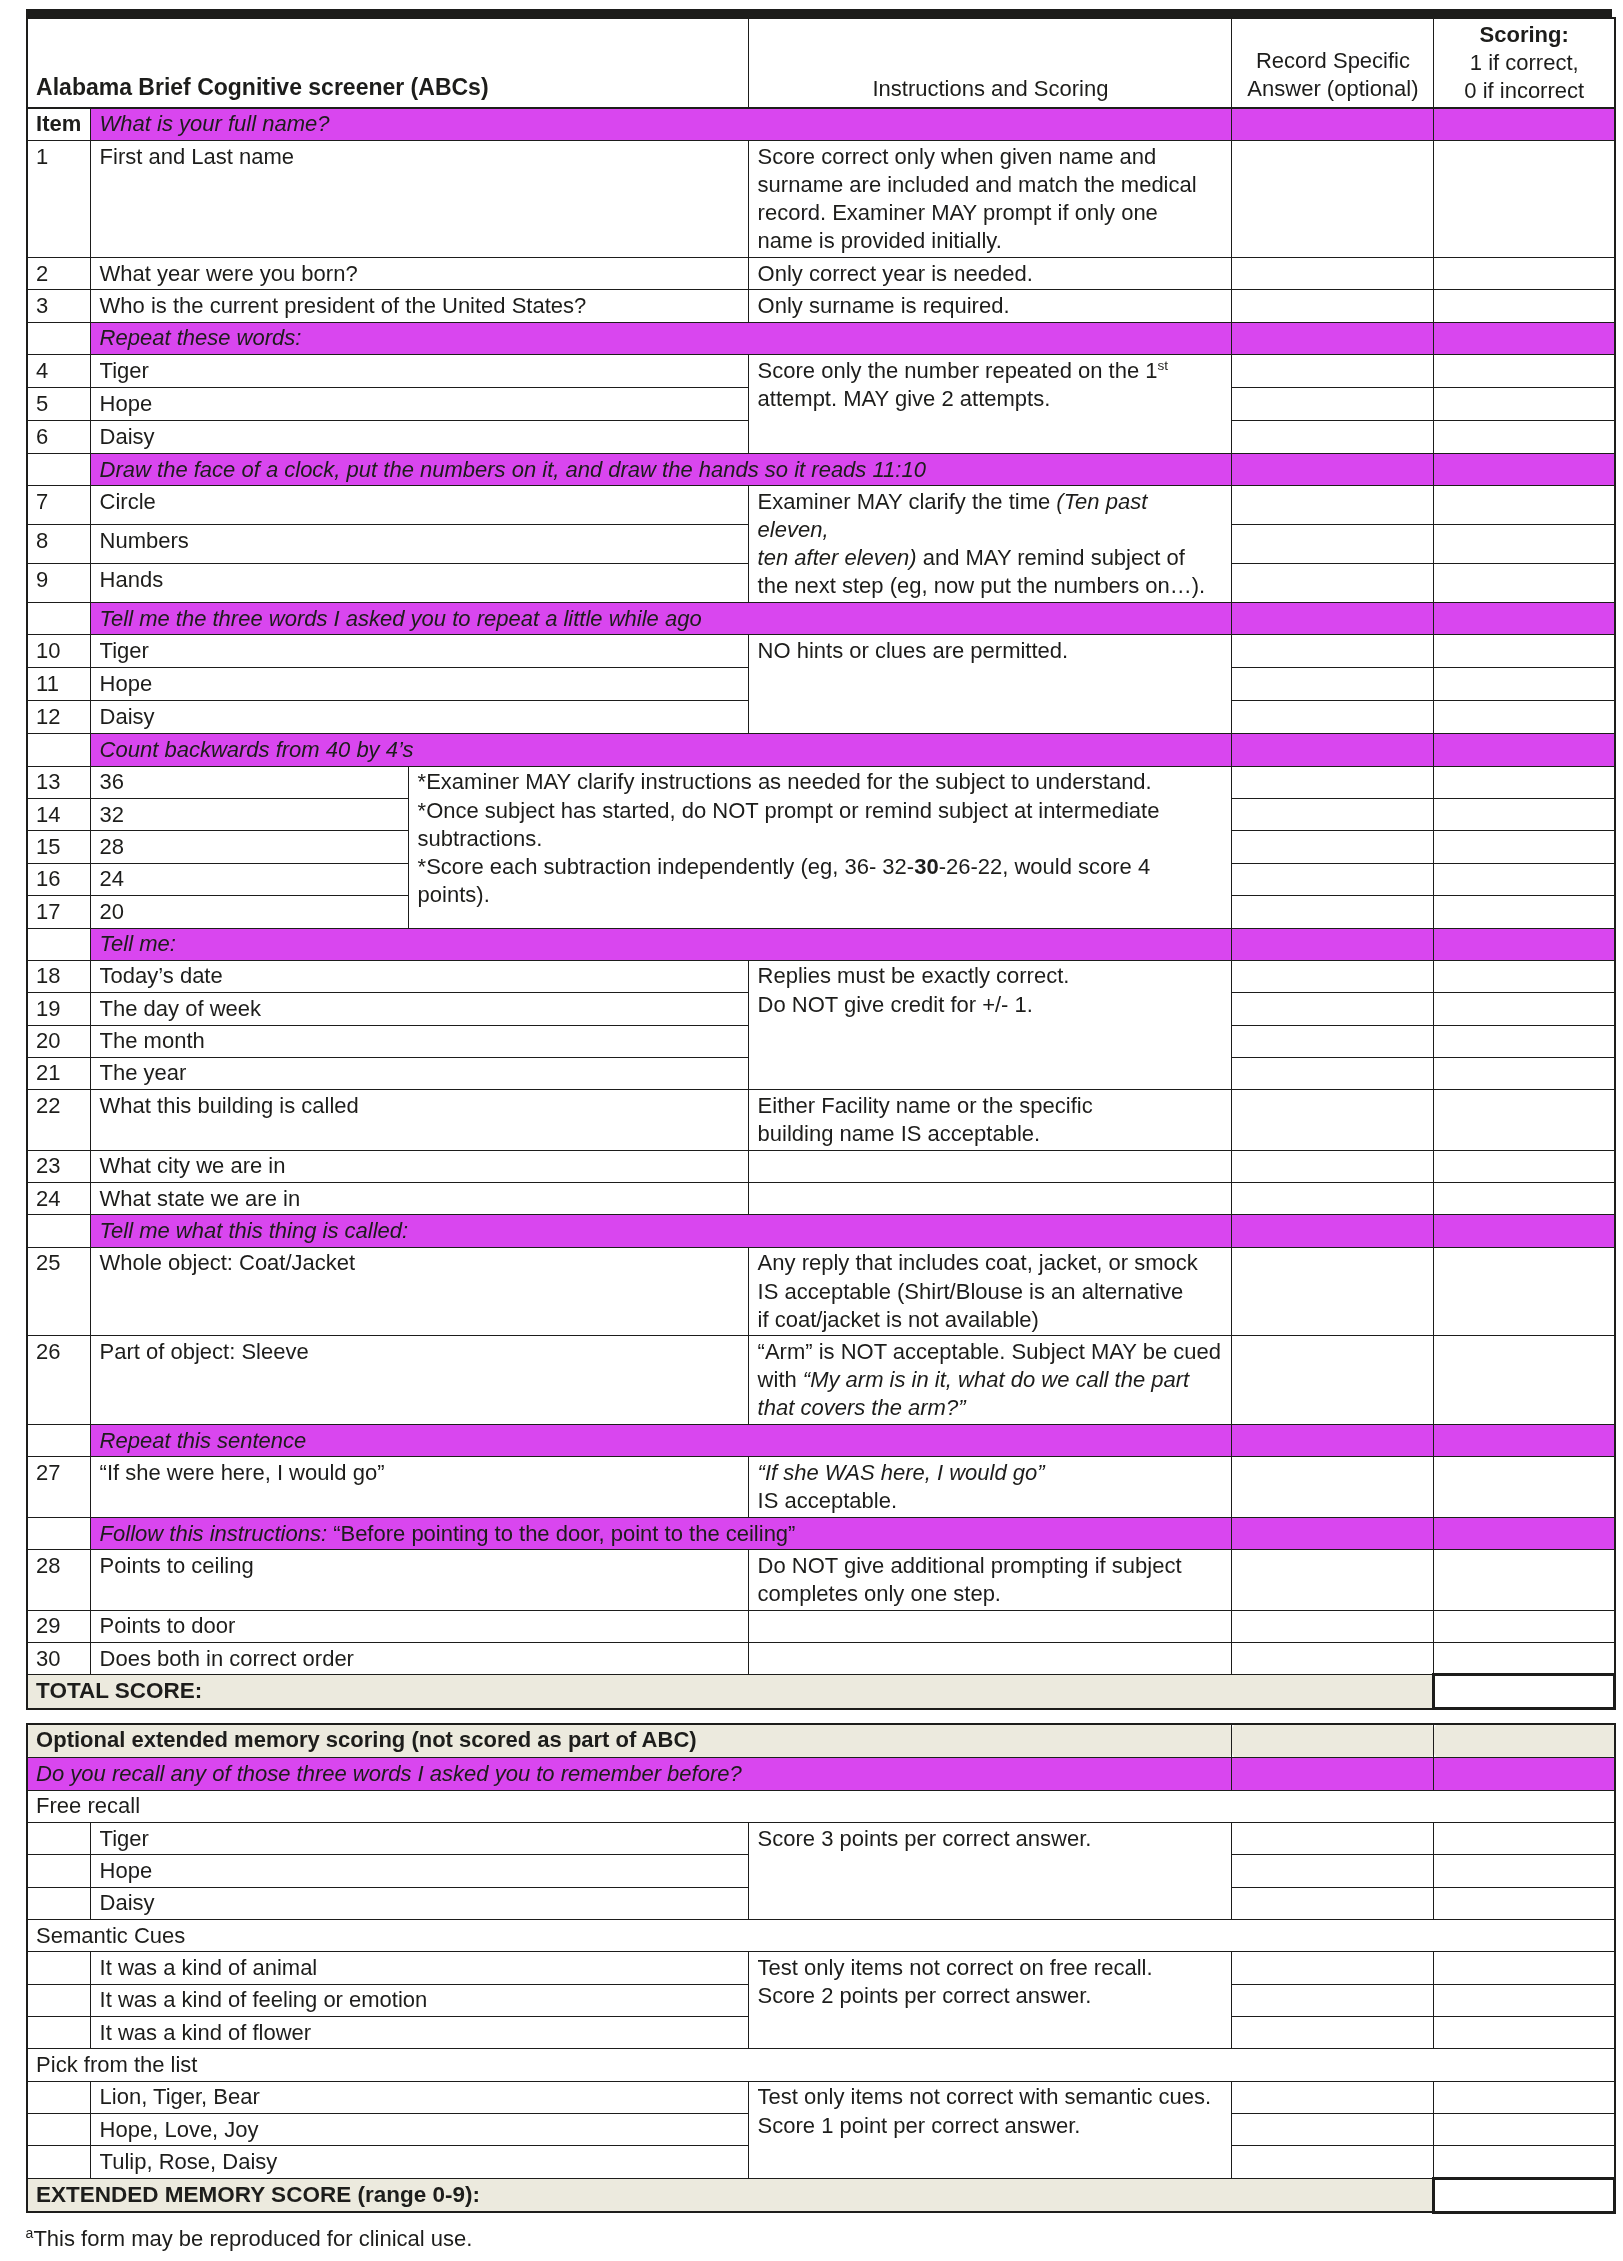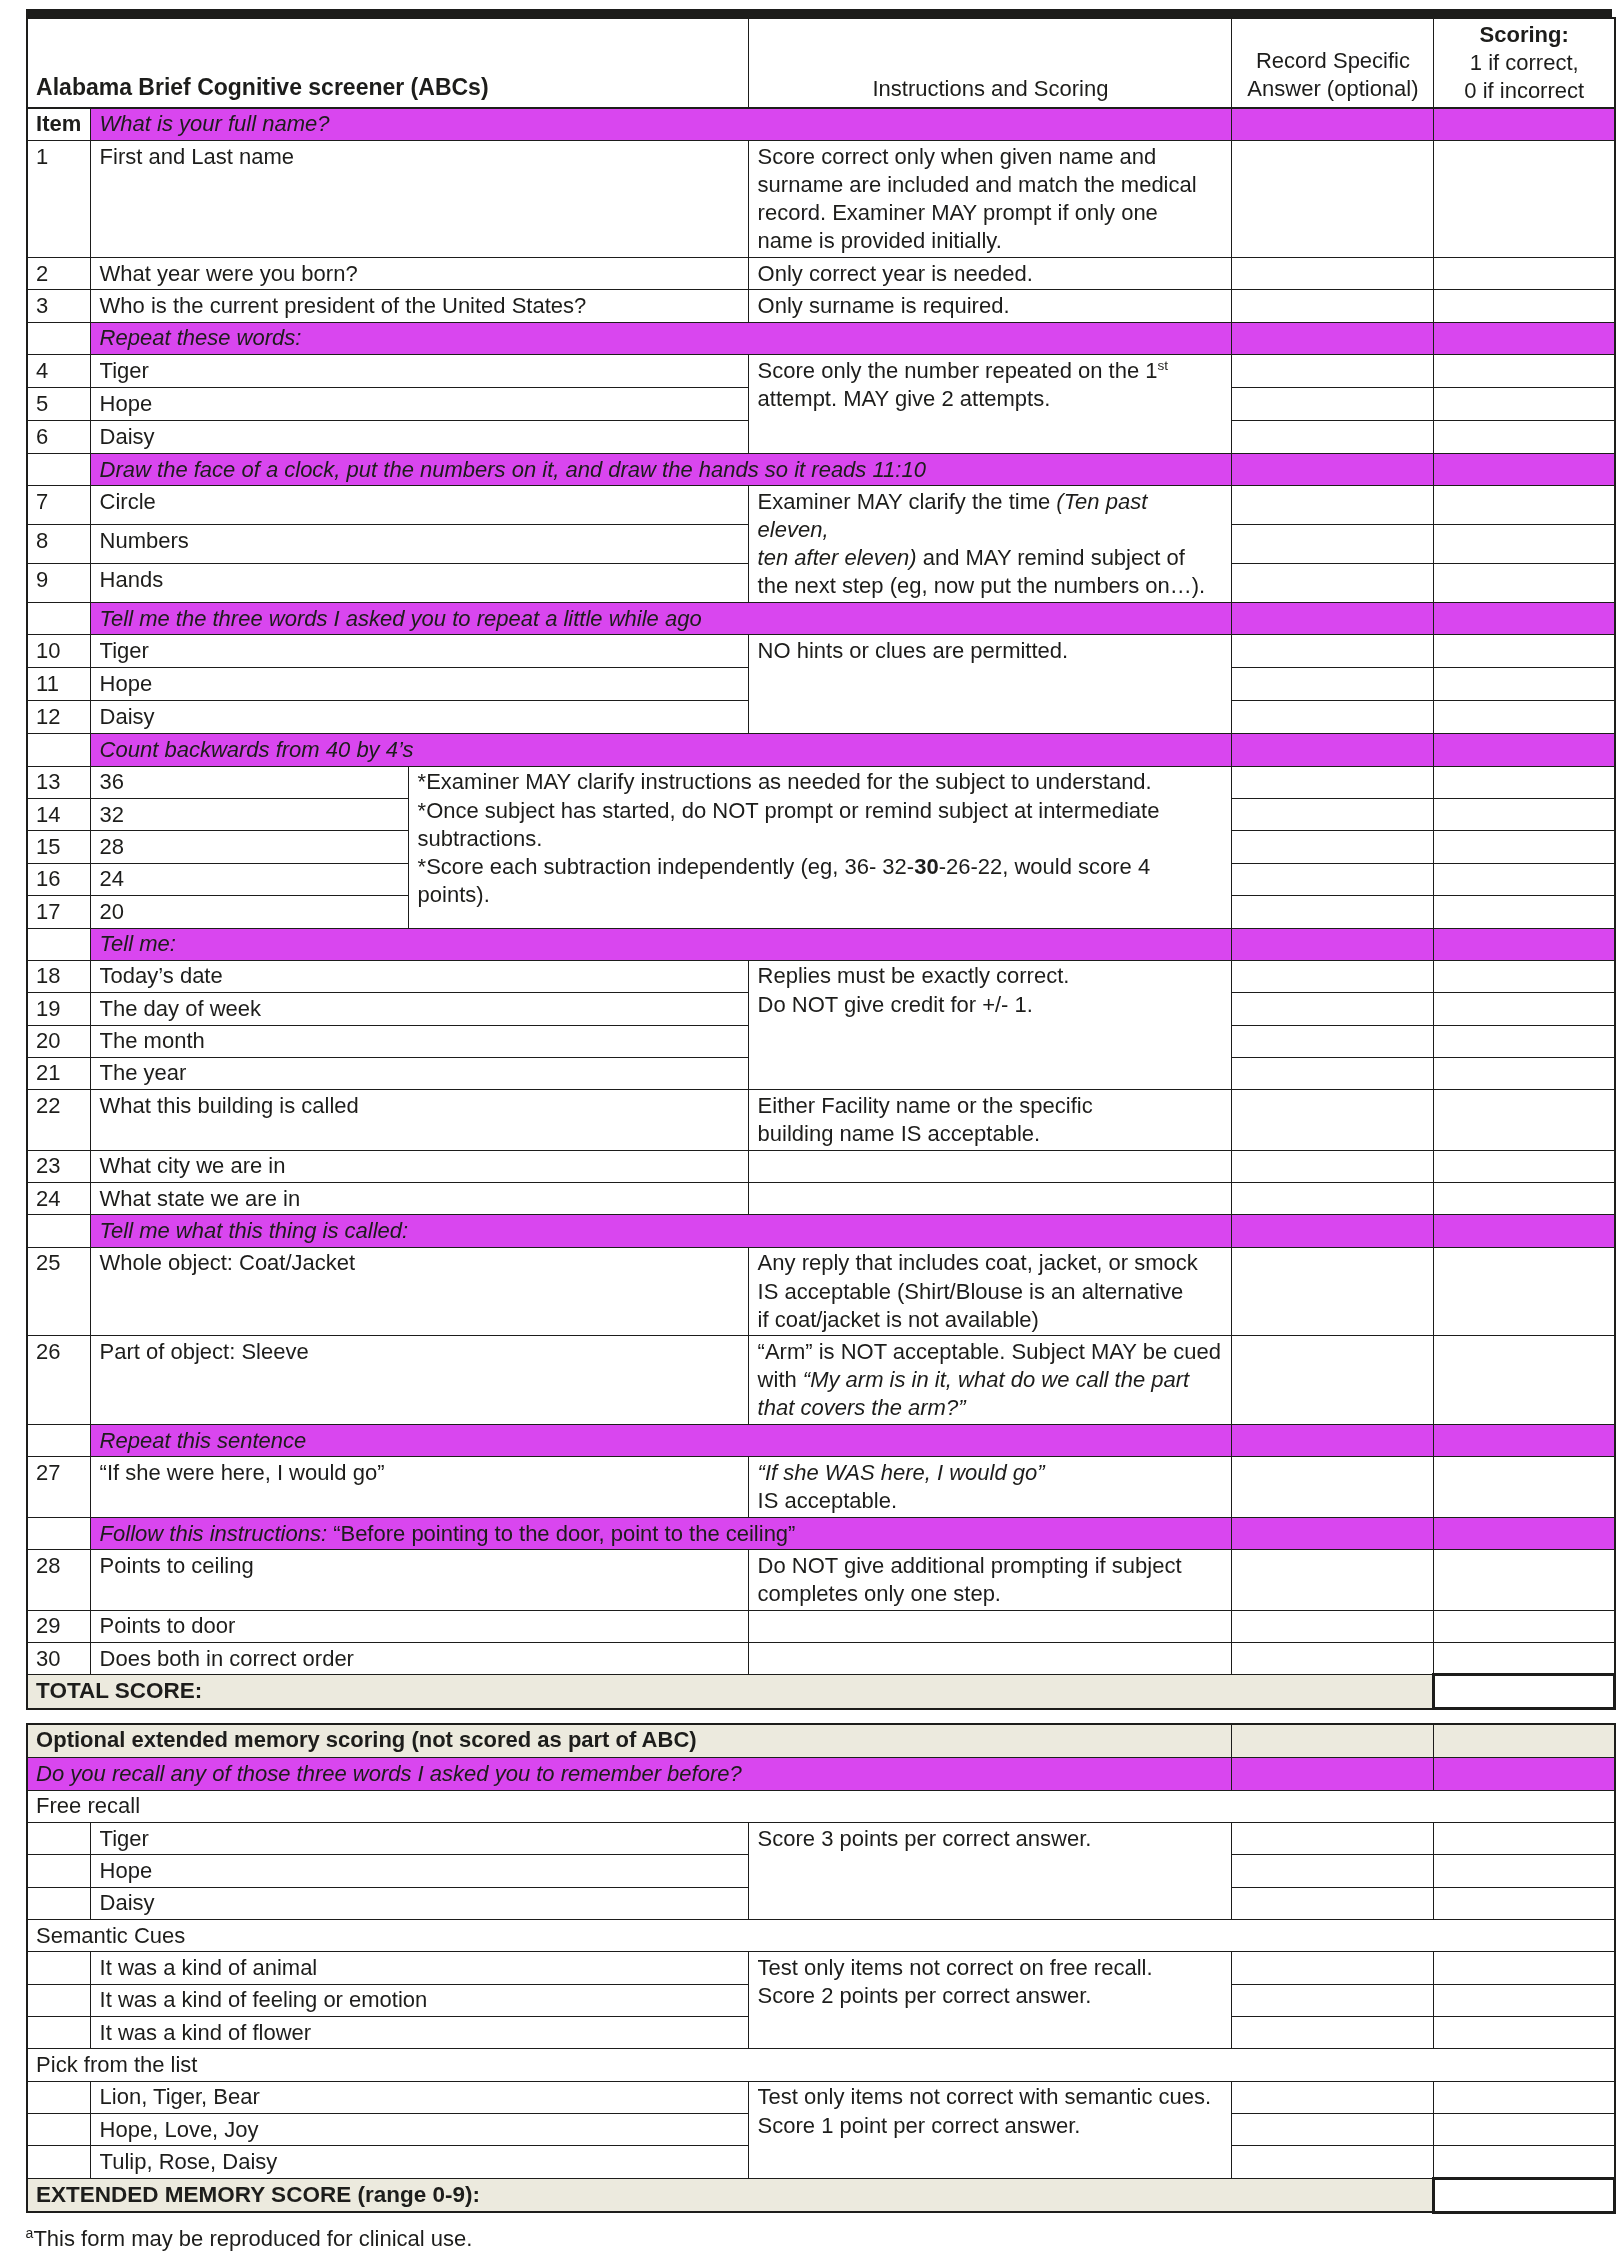--- a/index.html
+++ b/index.html
@@ -19,21 +19,21 @@
   sup{font-size:0.62em;line-height:0;}
   
   tr.hh{height:85px;}
   tr.hh td{vertical-align:bottom;border-bottom:2.3px solid #1d1d1b;}
   td.hleft{font-weight:bold;font-size:23px;padding-bottom:4px;}
   td.hcenter{text-align:center;padding-bottom:3.9px;}
   td.hscore{text-align:center;vertical-align:middle;}
   td.hscore .line1{display:block;font-weight:bold;}
   
   .sec{background:#d946ef;font-style:italic;}
-  .secb{background:#eceade;font-weight:bold;font-style:normal;}
+  .secb{background:#eceade;font-weight:bold;font-style:normal;border-radius:6px;}
   td.itemhdr{font-weight:bold;}
   
   tr.r38{height:29.5px;} tr.r40{height:31px;} tr.r42{height:33px;}
   tr.r76{height:59px;} tr.r100{height:78px;border-radius:9px;} tr.r132{height:102px;}
   tr.r44{height:34px;}
   td.total{background:#eceade;font-weight:bold;font-style:normal;vertical-align:middle;font-size:22.5px;}
   td.box{border:3.9px solid #1d1d1b;background:#ffffff;}
   .exttable{margin-top:12.4px;}
   .fullrow{font-style:normal;}
   .footnotes{margin-top:7.8px;font-size:22px;line-height:1.5;}

